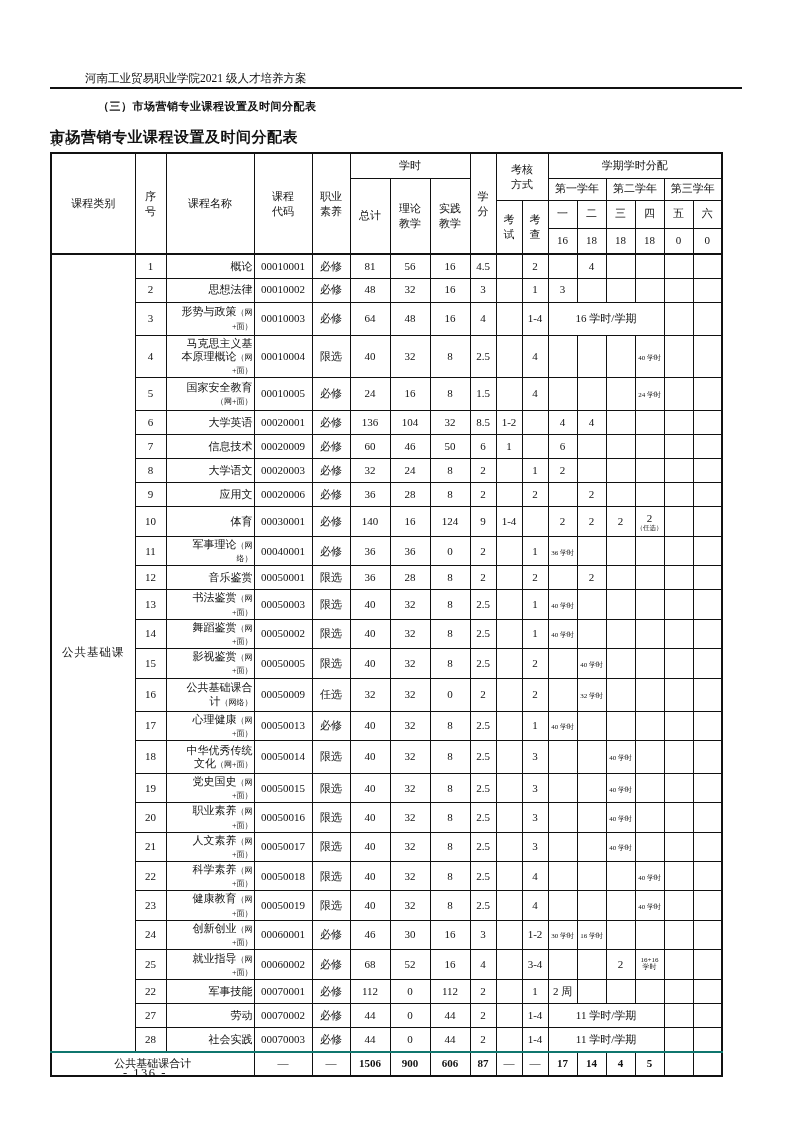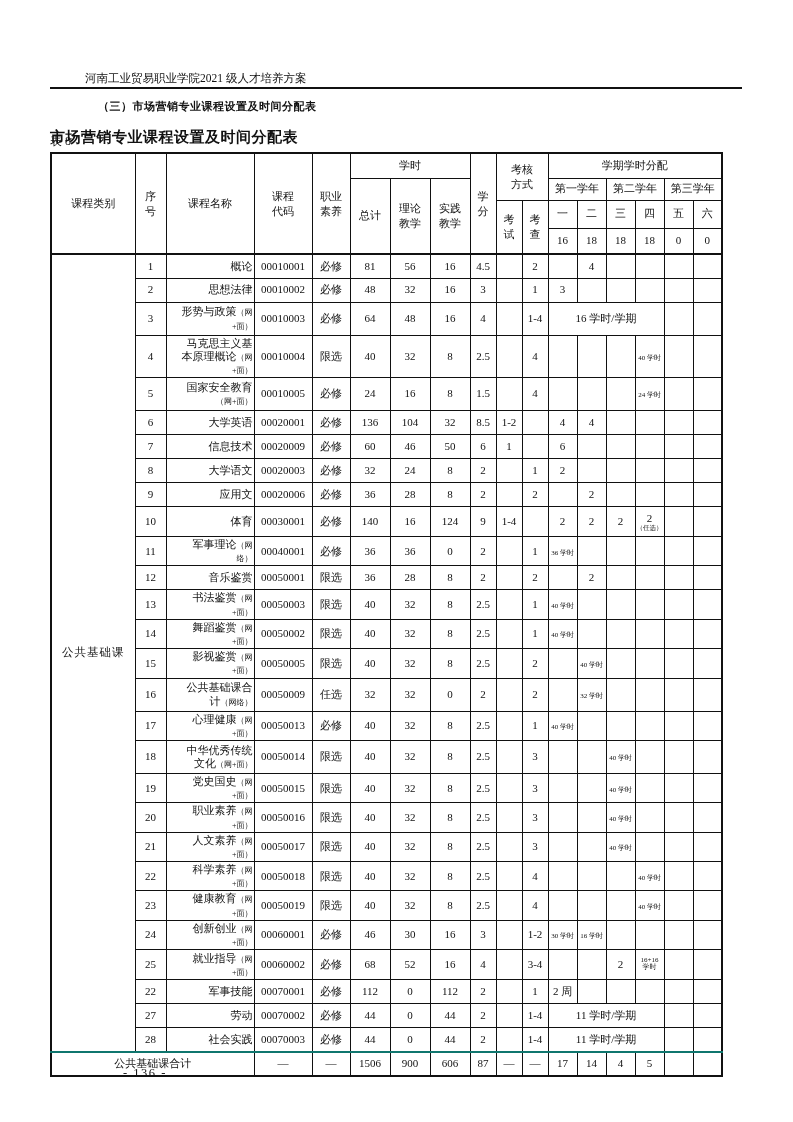--- a/index.html
+++ b/index.html
@@ -20,21 +20,21 @@
     font-size:11px;font-weight:normal;padding:1px;line-height:1.2;overflow:hidden;}
   thead tr:nth-child(1){height:25px}
   thead tr:nth-child(2){height:22px}
   thead tr:nth-child(3){height:28px}
   thead tr:nth-child(4){height:26px}
   tbody tr{height:24px}
   tbody tr.tall{height:33px}
   tbody tr.med{height:30px}
   tbody tr:first-child td{border-top:2px solid #111}
   .total-row td{border-top:2px solid #0f766e}
-  .total-row td.num{font-weight:normal}
+  .total-row td.num{font-weight:bold}
   .name-cell{text-align:right;padding-left:15px}
   .tag{font-size:8px}
   .cat{font-size:11.5px;letter-spacing:1px}
   .vstack{display:inline-block;width:1.15em;word-break:break-all;line-height:1.35}
   .wstack{display:inline-block;width:2.3em;word-break:break-all;line-height:1.35}
   .sm{font-size:7px;line-height:1.1;display:inline-block}
   .note{font-size:6.5px;line-height:1}
   .footer{position:absolute;top:1066px;left:123px;font-size:12.5px;letter-spacing:1.5px}
 </style>
 </head>

